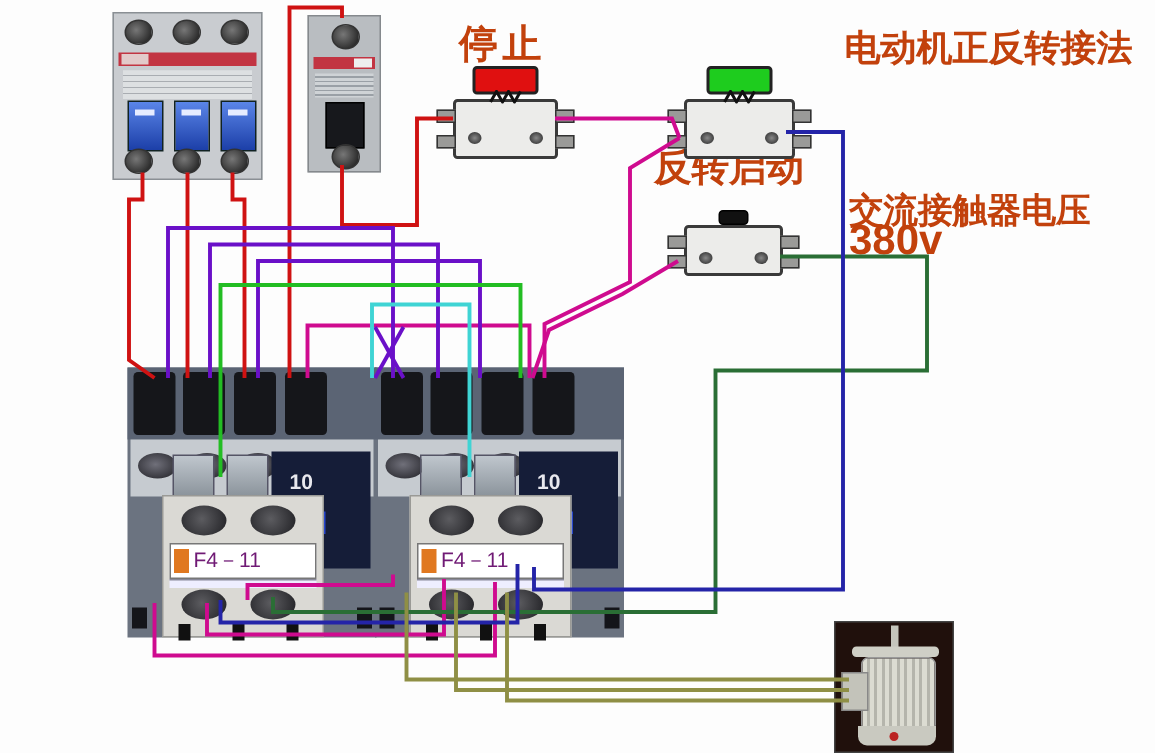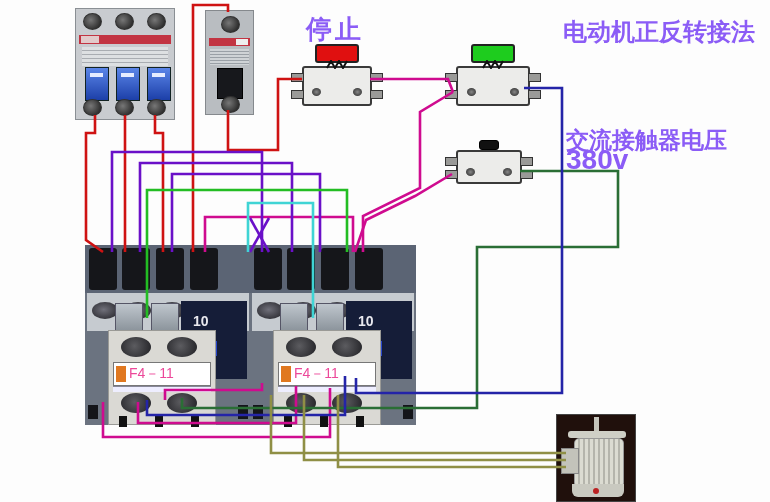--- a/index.html
+++ b/index.html
@@ -1,20 +1,20 @@
 <!DOCTYPE html>
 <html><head>
 <meta charset="utf-8">
 <style>
   html,body{margin:0;padding:0;background:#fff;}
   #canvas{position:relative;width:770px;height:502px;background:#fdfdfd;overflow:hidden;
           font-family:"Liberation Sans",sans-serif;}
   .abs{position:absolute;}
   
-  .cap-label{position:absolute;color:#8b5cf6;font-weight:bold;white-space:nowrap;}
+  .cap-label{position:absolute;color:#c2410c;font-weight:bold;white-space:nowrap;}
   .lbl-stop{left:306px;top:12px;font-size:26px;letter-spacing:3px;}
   .lbl-fwd{left:436px;top:12px;font-size:25px;}
   .lbl-rev{left:436px;top:95px;font-size:25px;}
   .title{left:563px;top:16px;font-size:24px;}
   .note1{left:566px;top:125px;font-size:23px;}
   .note2{left:566px;top:144px;font-size:28px;}
   
   #wires{position:absolute;left:0;top:0;width:770px;height:502px;z-index:30;pointer-events:none;}
   
   .bk3{left:75px;top:8px;width:98px;height:110px;background:#c9ccd0;border:1px solid #8a8f94;z-index:10;}
@@ -69,21 +69,21 @@
   .k1{left:30px}.k2{left:66px}
   .ct-knob{position:absolute;left:88px;top:112px;width:30px;height:18px;border-radius:50%;
            background:radial-gradient(#8a8a90,#1d1d22);}
   .ct-aux{position:absolute;left:23px;top:85px;width:106px;height:93px;background:#dad9d4;border:1px solid #9a9a96;}
   .hole{position:absolute;width:30px;height:20px;border-radius:50%;
         background:radial-gradient(circle at 45% 45%,#5c5c60,#1e1e22);}
   .h1{left:12px;top:6px}.h2{left:58px;top:6px}.h3{left:12px;top:62px}.h4{left:58px;top:62px}
   .aux-label{position:absolute;left:4px;top:31px;right:4px;height:22px;background:#fff;border:1px solid #777;
              display:flex;align-items:center;}
   .aux-label .orange{width:10px;height:16px;background:#e07820;margin:0 3px 0 2px;flex:none;}
-  .aux-label .model{font-size:14px;color:#ec4899;white-space:nowrap;}
+  .aux-label .model{font-size:14px;color:#701a75;white-space:nowrap;}
   .aux-strip{position:absolute;left:4px;top:55px;right:4px;height:5px;background:#eef;border-top:1px solid #889;}
   .tab{position:absolute;bottom:-3px;width:8px;height:11px;background:#111;}
   .b1{left:10px}.b2{left:46px}.b3{left:82px}
   .side-tab{position:absolute;width:10px;height:14px;background:#14151a;bottom:6px;}
   .stL{left:3px}.stR{right:3px}
   
   .motor{left:556px;top:414px;width:78px;height:86px;background:#20100c;border:1px solid #444;z-index:10;}
   .m-shaft{position:absolute;left:37px;top:2px;width:5px;height:16px;background:#c5c5bc;}
   .m-flange{position:absolute;left:11px;top:16px;width:58px;height:7px;background:#cfcfc6;border-radius:3px;}
   .m-body{position:absolute;left:17px;top:23px;width:48px;height:48px;border:1px solid #999;border-radius:5px;
@@ -151,20 +151,21 @@
     <div class="screw s1"></div>
     <div class="bk1-red">
         <i></i>
       </div>
     <div class="bk1-lbl"></div>
     <div class="bk1-tog"></div>
     <div class="screw s2"></div>
   </div>
 
   <div class="cap-label lbl-stop">停止</div>
+  <div class="cap-label lbl-rev">反转启动</div>
   <div class="cap-label title">电动机正反转接法</div>
   <div class="cap-label note1">交流接触器电压</div>
   <div class="cap-label note2">380v</div>
 
   <div class="pbtn pb-stop">
     <div class="pcap cap-red" style="background: rgb(224, 16, 16);"></div>
     <svg class="pspring" width="22" height="9" viewBox="0 0 22 9">
       <polyline points="1,8 5,1 9,8 13,1 17,8 21,1" fill="none" stroke="#111" stroke-width="2"></polyline>
     </svg>
     <div class="term tl1"></div>

